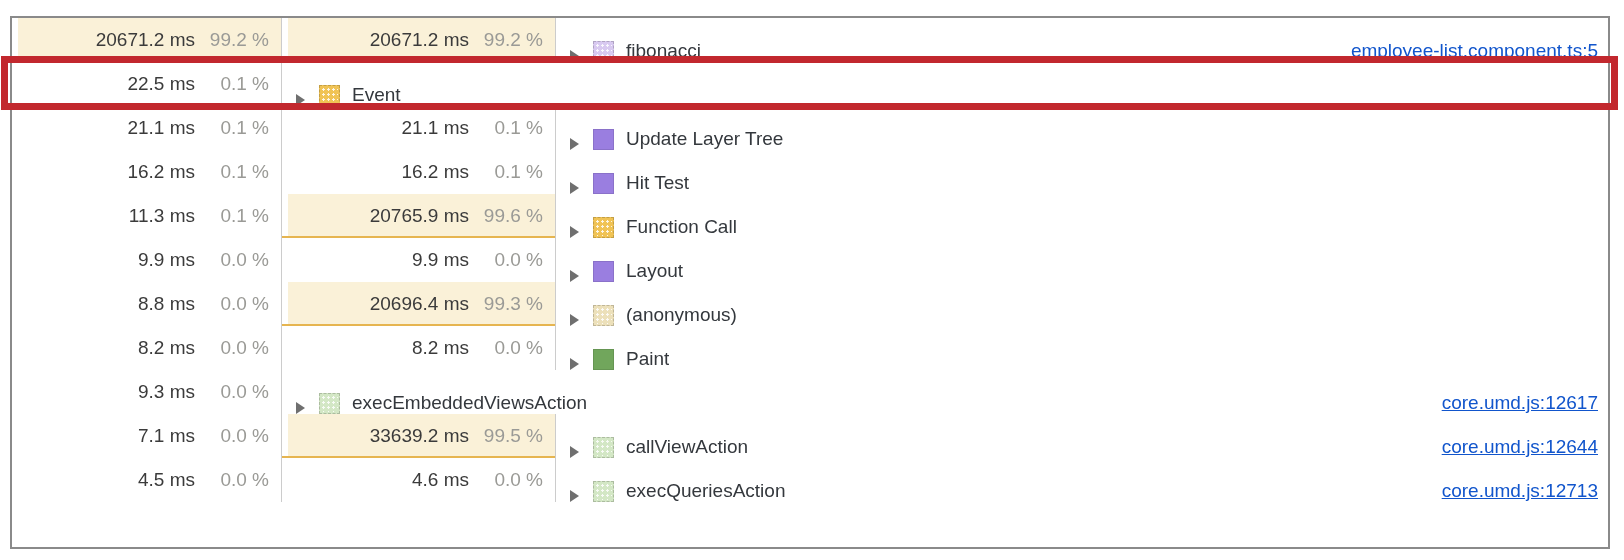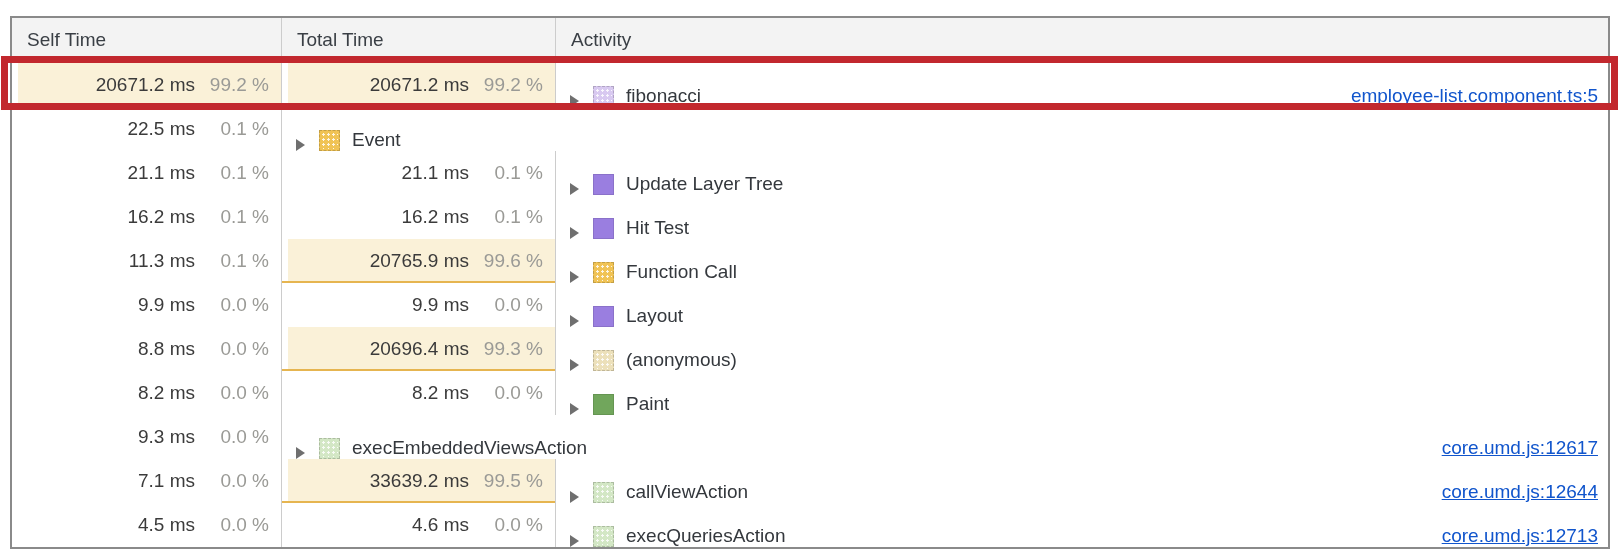--- a/index.html
+++ b/index.html
@@ -45,25 +45,20 @@
 
   .annotation-box { position: absolute; left: 1px; top: 56px; width: 1617px;
     height: 54px; border: 7px solid #c2282e; pointer-events: none; z-index: 10; }
 </style>
 </head>
 <body>
 
 <div class="stage">
   <div class="panel">
 
-    <div class="grid-row header-row">
-      <div class="col-self hcell">Self Time</div>
-      <div class="col-total hcell">Total Time</div>
-      <div class="col-activity hcell">Activity</div>
-    </div>
 
     <div id="rows-container">
   <div class="grid-row data-row">
     <div class="col-self time-cell heavy">
       <span class="t">20671.2 ms</span>
       <span class="p">99.2 %</span>
     </div>
     <div class="col-total time-cell heavy">
       <span class="t">20671.2 ms</span>
       <span class="p">99.2 %</span>

